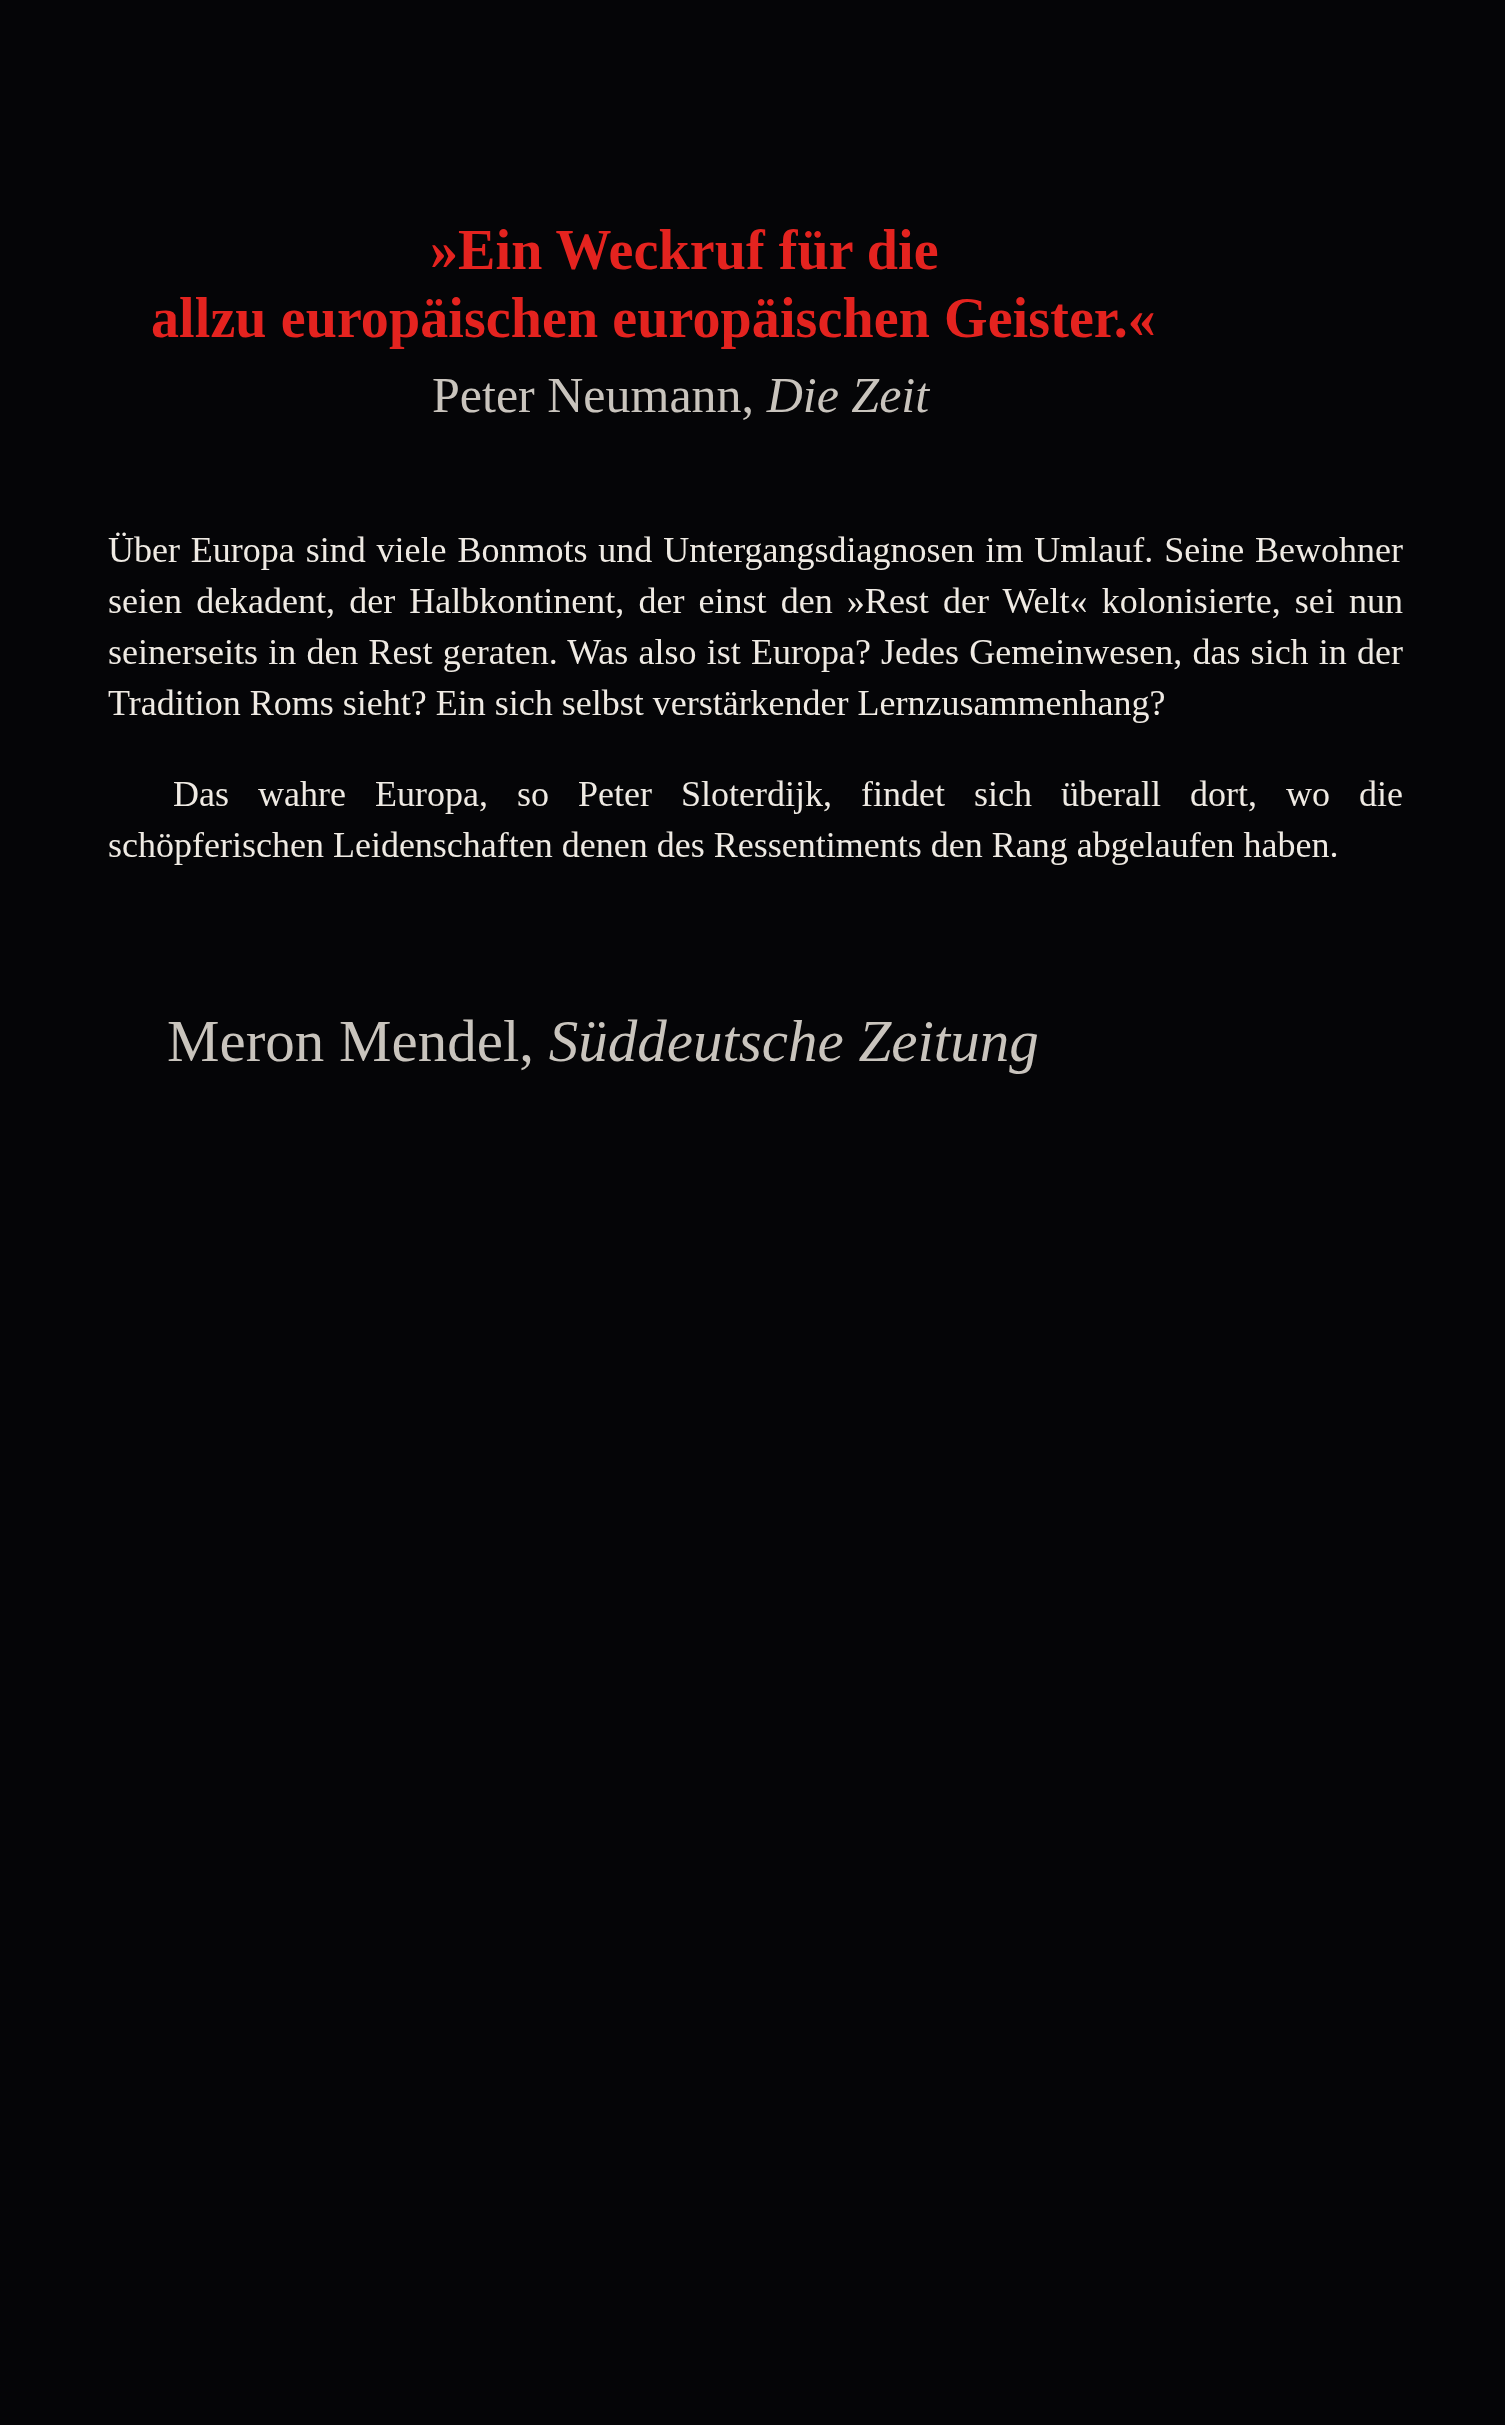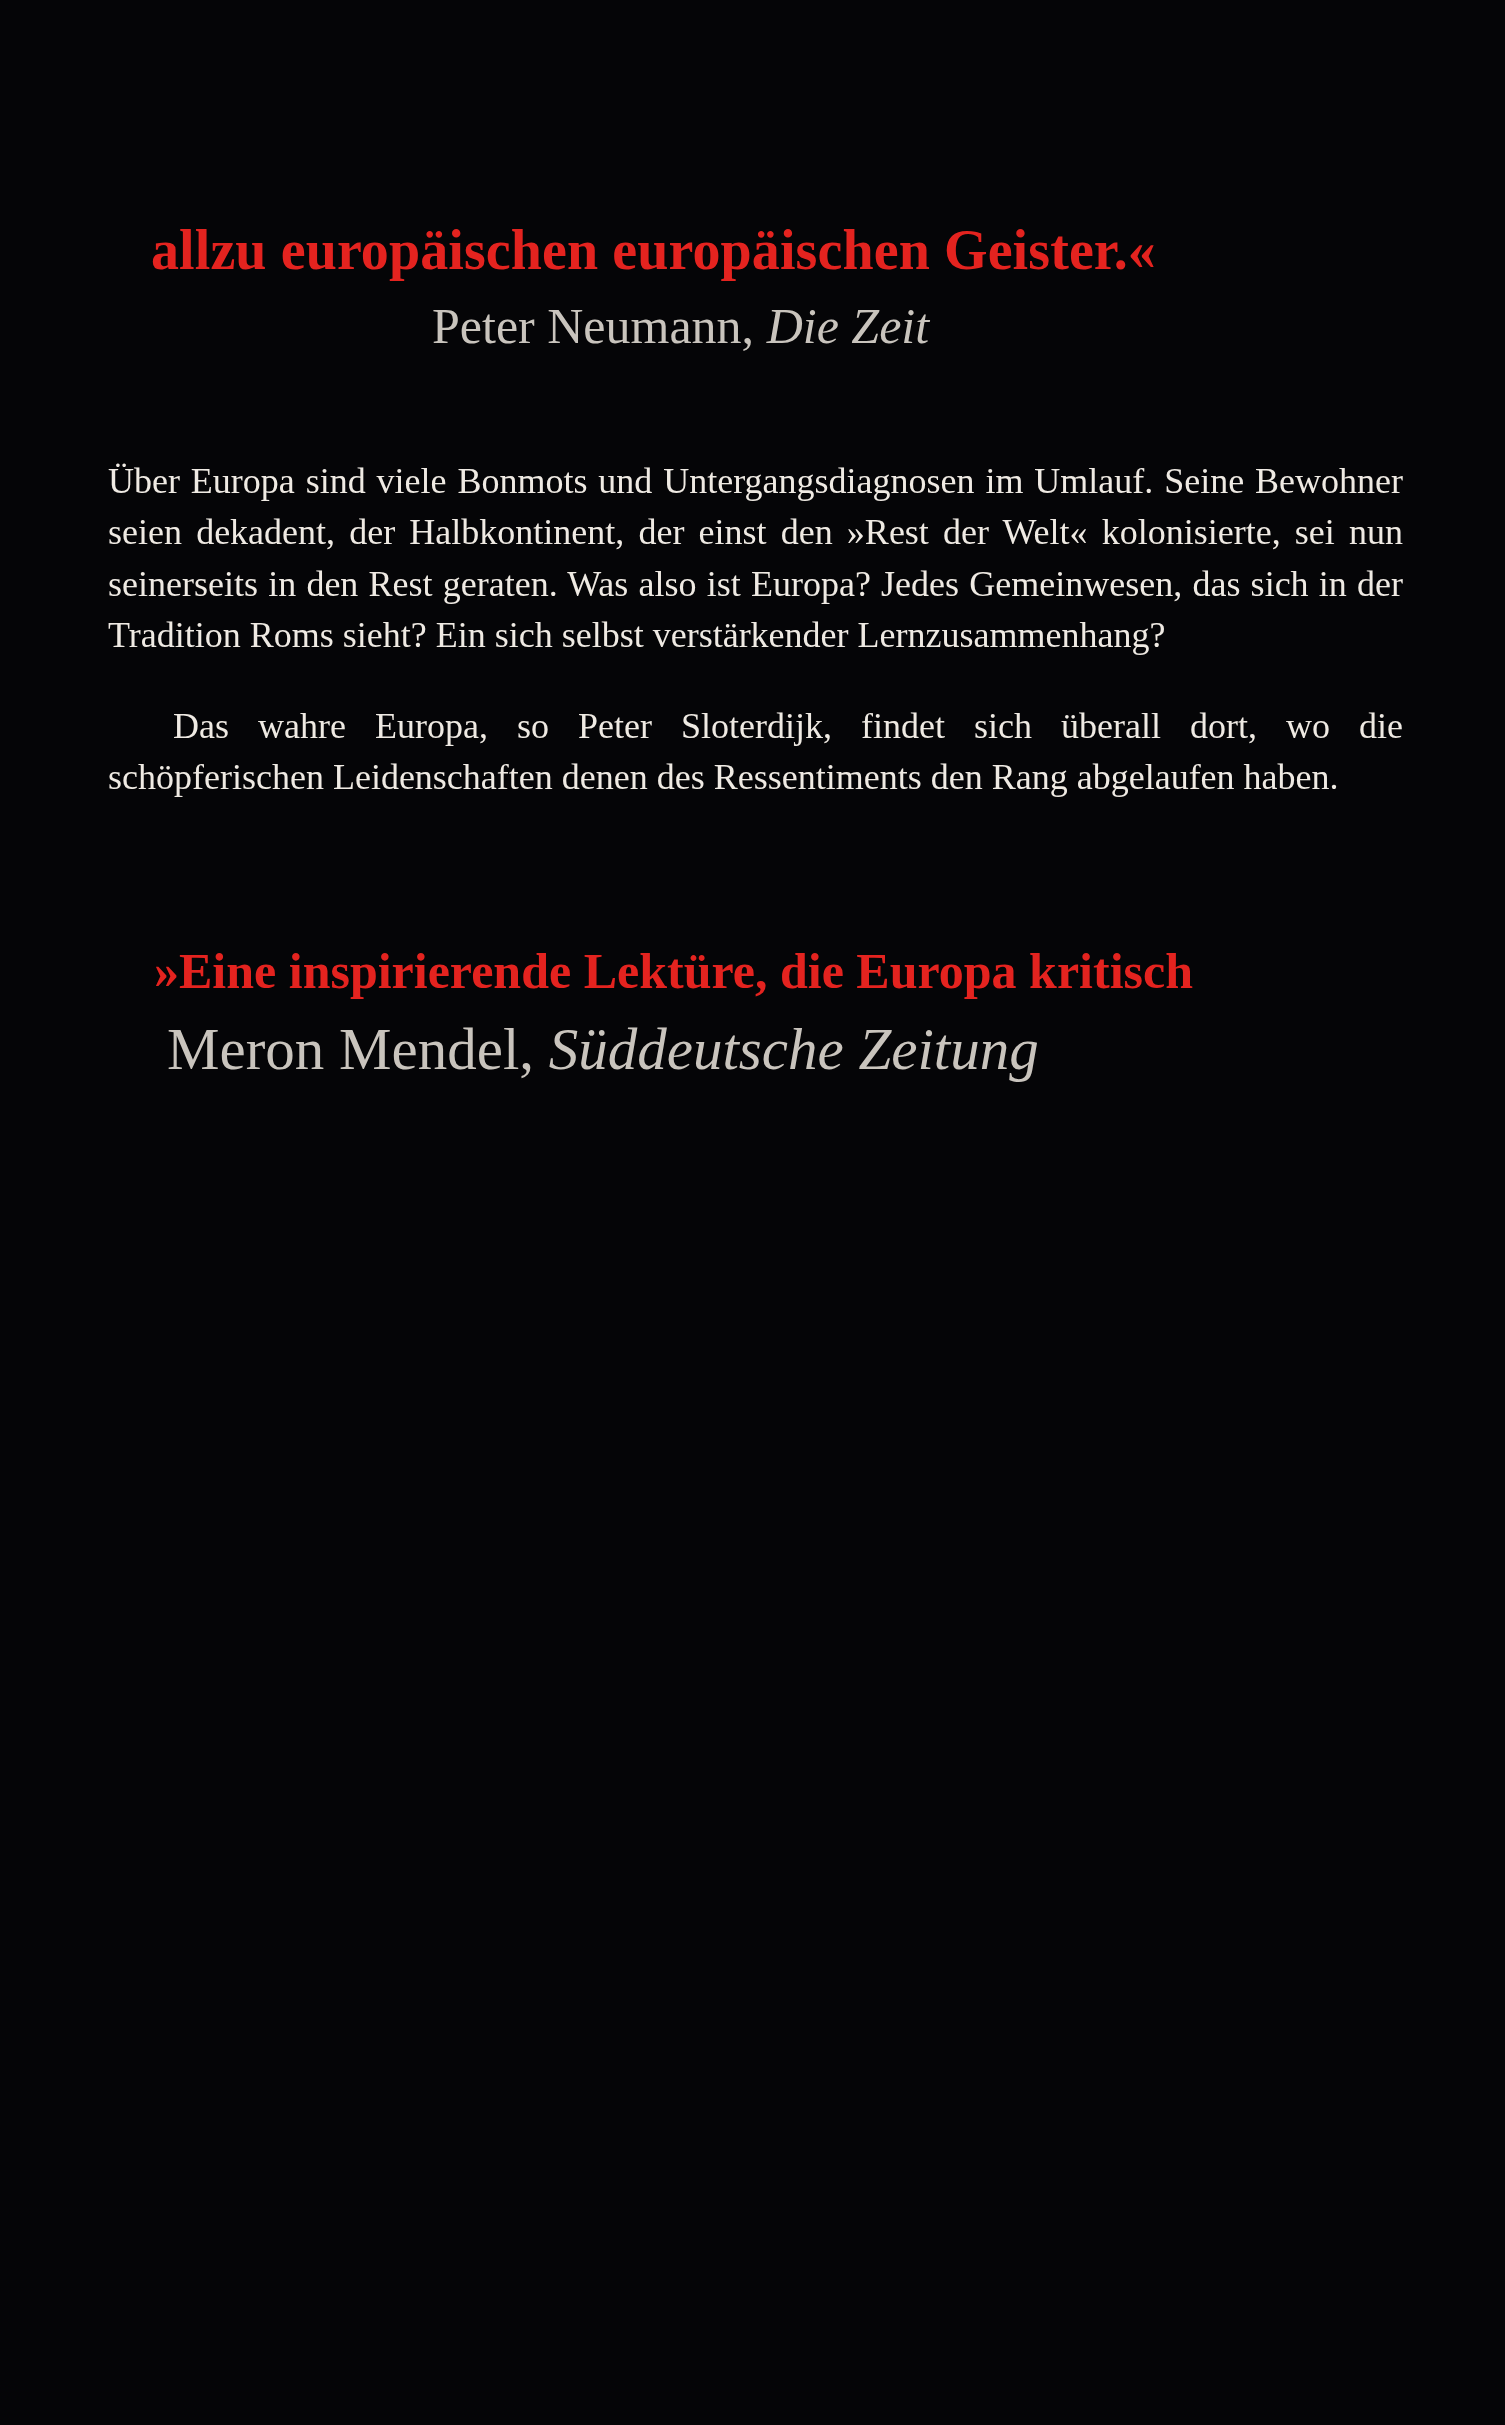--- a/index.html
+++ b/index.html
@@ -83,34 +83,34 @@
   }
   .attrib-bottom .src { font-style: italic; }
 </style>
 </head>
 <body>
 
 <div class="page">
   <div class="content">
 
     <div class="pullquote-top">
+      <span class="pq-line-1">»Ein Weckruf für die</span>
       <span class="pq-line-2">allzu europäischen europäischen Geister.«</span>
     </div>
 
     <div class="attrib-top">
       <span>Peter Neumann, </span><span class="src">Die Zeit</span>
     </div>
 
     <div class="body-copy">
       <p>Über Europa sind viele Bonmots und Untergangsdiagnosen im Umlauf. Seine Bewohner seien dekadent, der Halbkontinent, der einst den »Rest der Welt« kolonisierte, sei nun seinerseits in den Rest geraten. Was also ist Europa? Jedes Gemeinwesen, das sich in der Tradition Roms sieht? Ein sich selbst verstärkender Lernzusammenhang?</p>
       <p class="indent">Das wahre Europa, so Peter Sloterdijk, findet sich überall dort, wo die schöpferischen Leidenschaften denen des Ressentiments den Rang abgelaufen haben.</p>
     </div>
 
     <div class="pullquote-bottom">
-      <span style="display:block">»Eine inspirierende Lektüre, die Europa kritisch</span>
     </div>
 
     <div class="attrib-bottom">
       <span>Meron Mendel, </span><span class="src">Süddeutsche Zeitung</span>
     </div>
 
   </div>
 </div>
 
 

